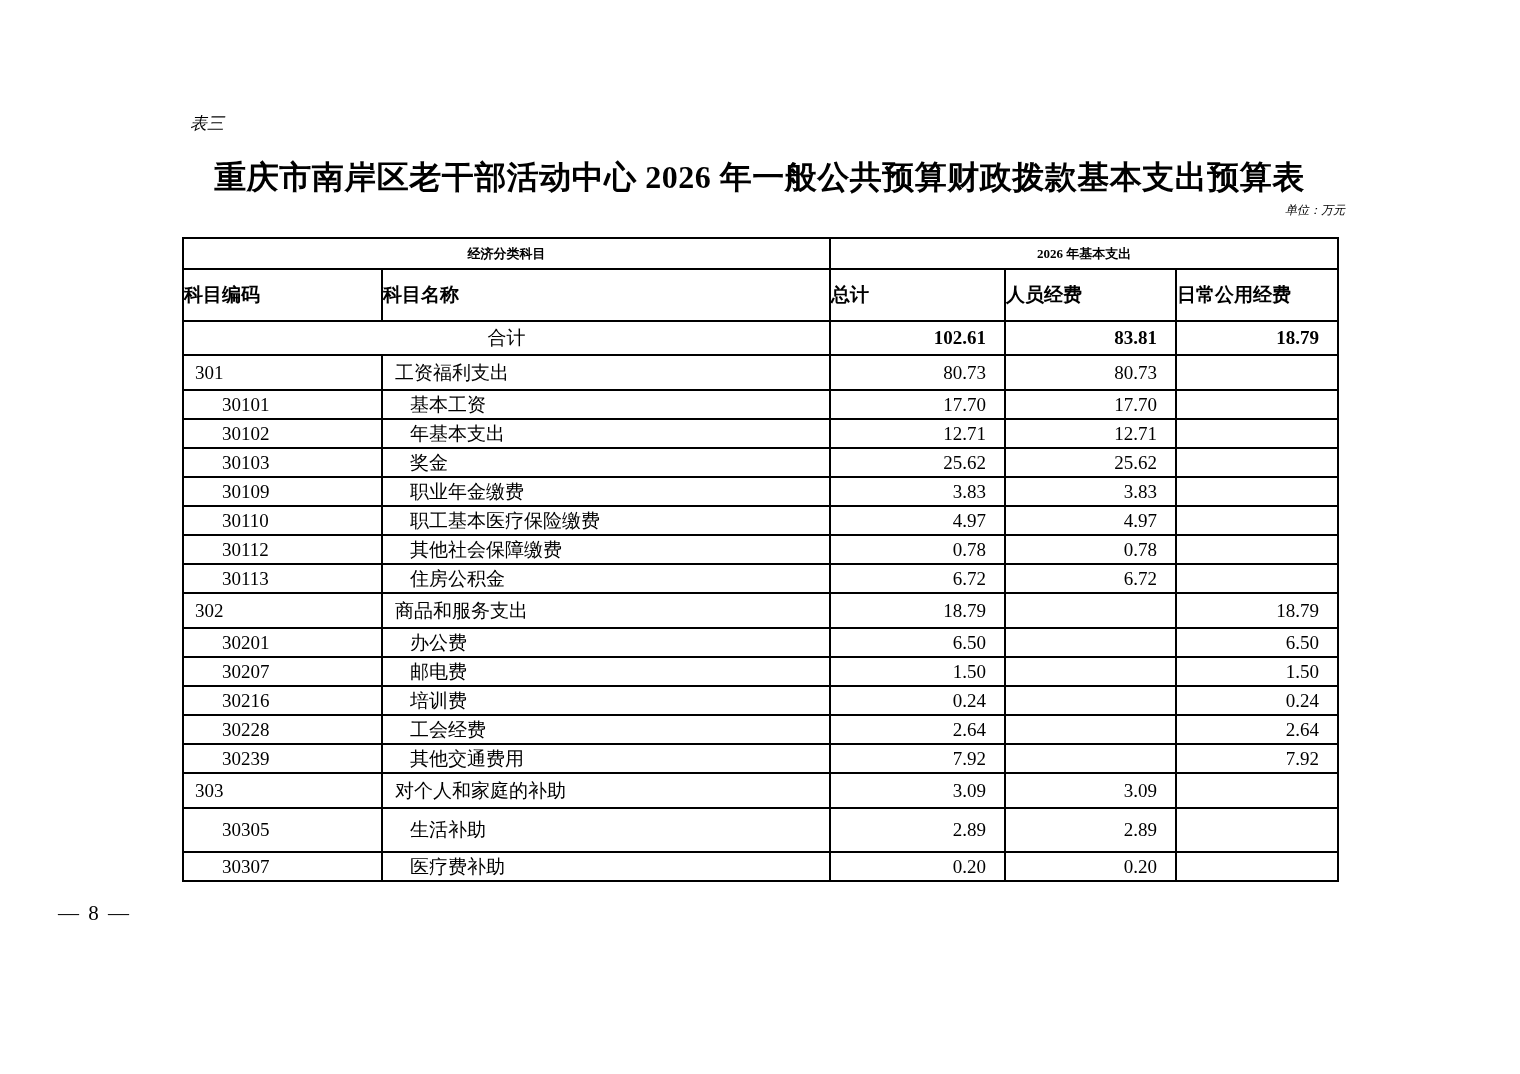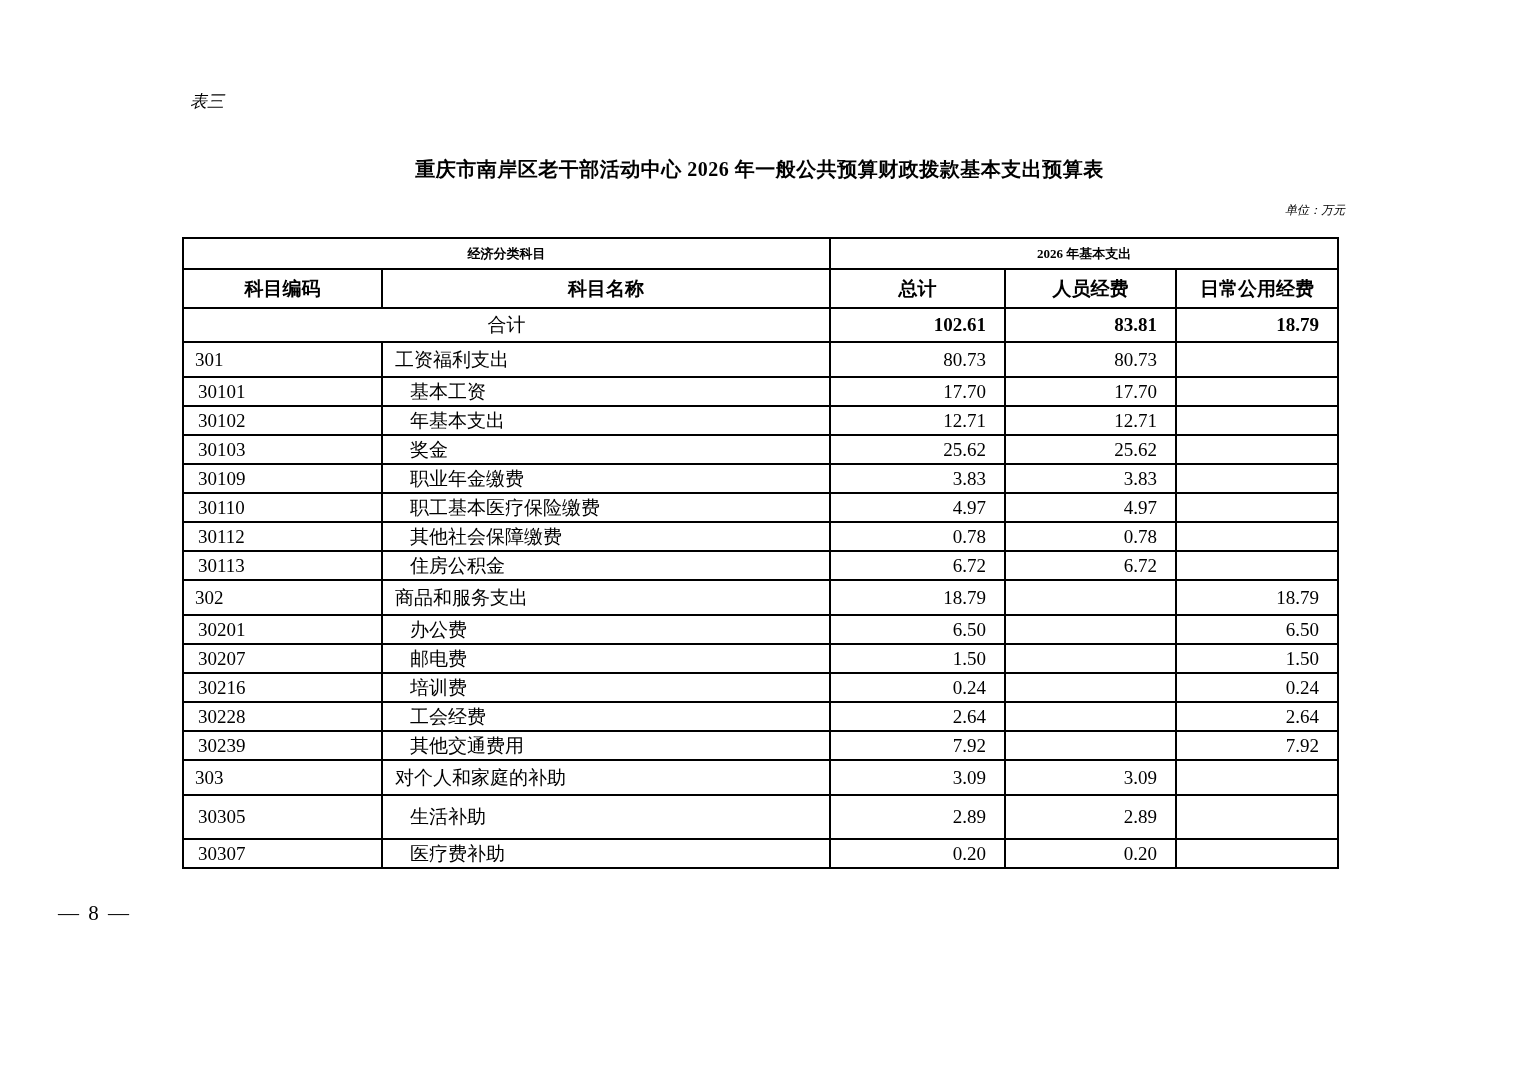--- a/index.html
+++ b/index.html
@@ -9,33 +9,33 @@
     width: 1520px;
     height: 1074px;
     background: #ffffff;
     color: #000000;
     font-family: "Liberation Serif", "DejaVu Serif", serif;
     overflow: hidden;
   }
   .table-label {
     position: absolute;
     left: 190px;
-    top: 90px;
+    top: 112px;
     font-size: 17px;
     font-style: italic;
     font-family: "DejaVu Serif", "Liberation Serif", serif;
     text-align: center;
   }
   .doc-title {
     position: absolute;
     left: 182px;
     top: 156px;
     width: 1155px;
     text-align: center;
-    font-size: 20px;
+    font-size: 32px;
     font-weight: bold;
     letter-spacing: 0.5px;
     white-space: nowrap;
   }
   .unit-label {
     position: absolute;
     left: 182px;
     top: 202px;
     width: 1163px;
     text-align: right;
@@ -53,31 +53,31 @@
     font-size: 19px;
   }
   table.budget td, table.budget th {
     border: 2px solid #000000;
     vertical-align: middle;
     font-weight: normal;
     overflow: hidden;
     white-space: nowrap;
   }
   tr.hdr1 th { height: 31px; text-align: center; font-weight: bold; font-size: 13px; }
-  tr.hdr2 th { height: 39px; text-align: center; font-weight: bold; font-size: 19px; margin-left: 44px; }
+  tr.hdr2 th { height: 52px; text-align: left; font-weight: bold; font-size: 19px; margin-left: 44px; }
   tr.total-row td { height: 34px; }
   tr.total-row td.label { text-align: center; }
   tr.total-row td.num { font-weight: bold; }
   td.num { text-align: right; padding-right: 18px; }
   td.code { text-align: left; }
   td.name { text-align: left; }
   tr.lvl1 td { height: 35px; }
   tr.lvl2 td { height: 29px; }
   tr.lvl1 td.code { padding-left: 11px; }
-  tr.lvl2 td.code { padding-left: 14px; }
+  tr.lvl2 td.code { padding-left: 38px; }
   tr.lvl1 td.name { padding-left: 12px; }
   tr.lvl2 td.name { padding-left: 27px; }
   
   tbody tr:nth-child(16) td { height: 44px; }
   .page-number {
     position: absolute;
     left: 58px;
     top: 901px;
     font-size: 21px;
     letter-spacing: 2px;

